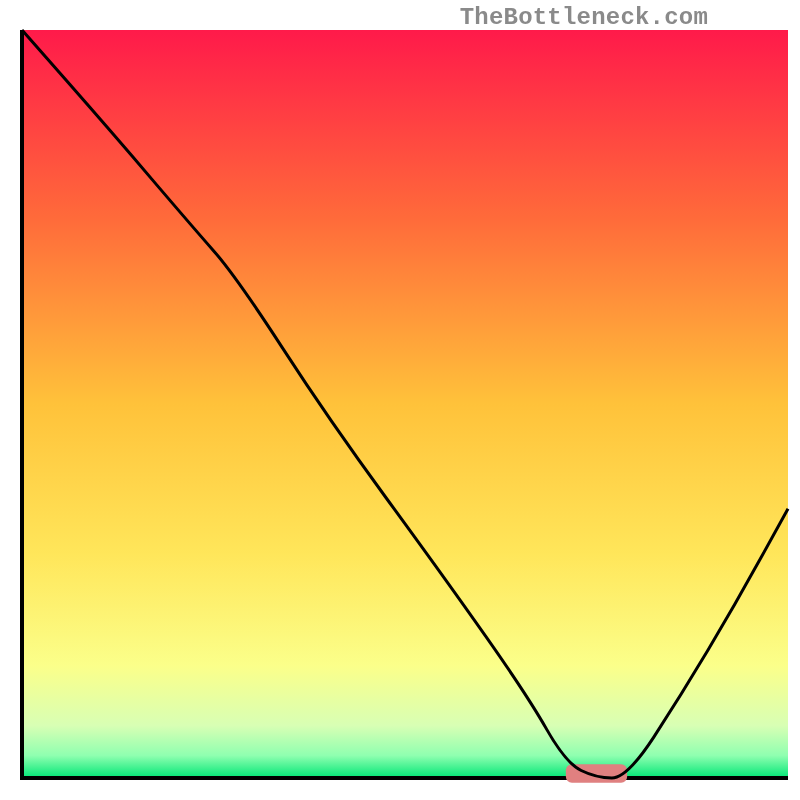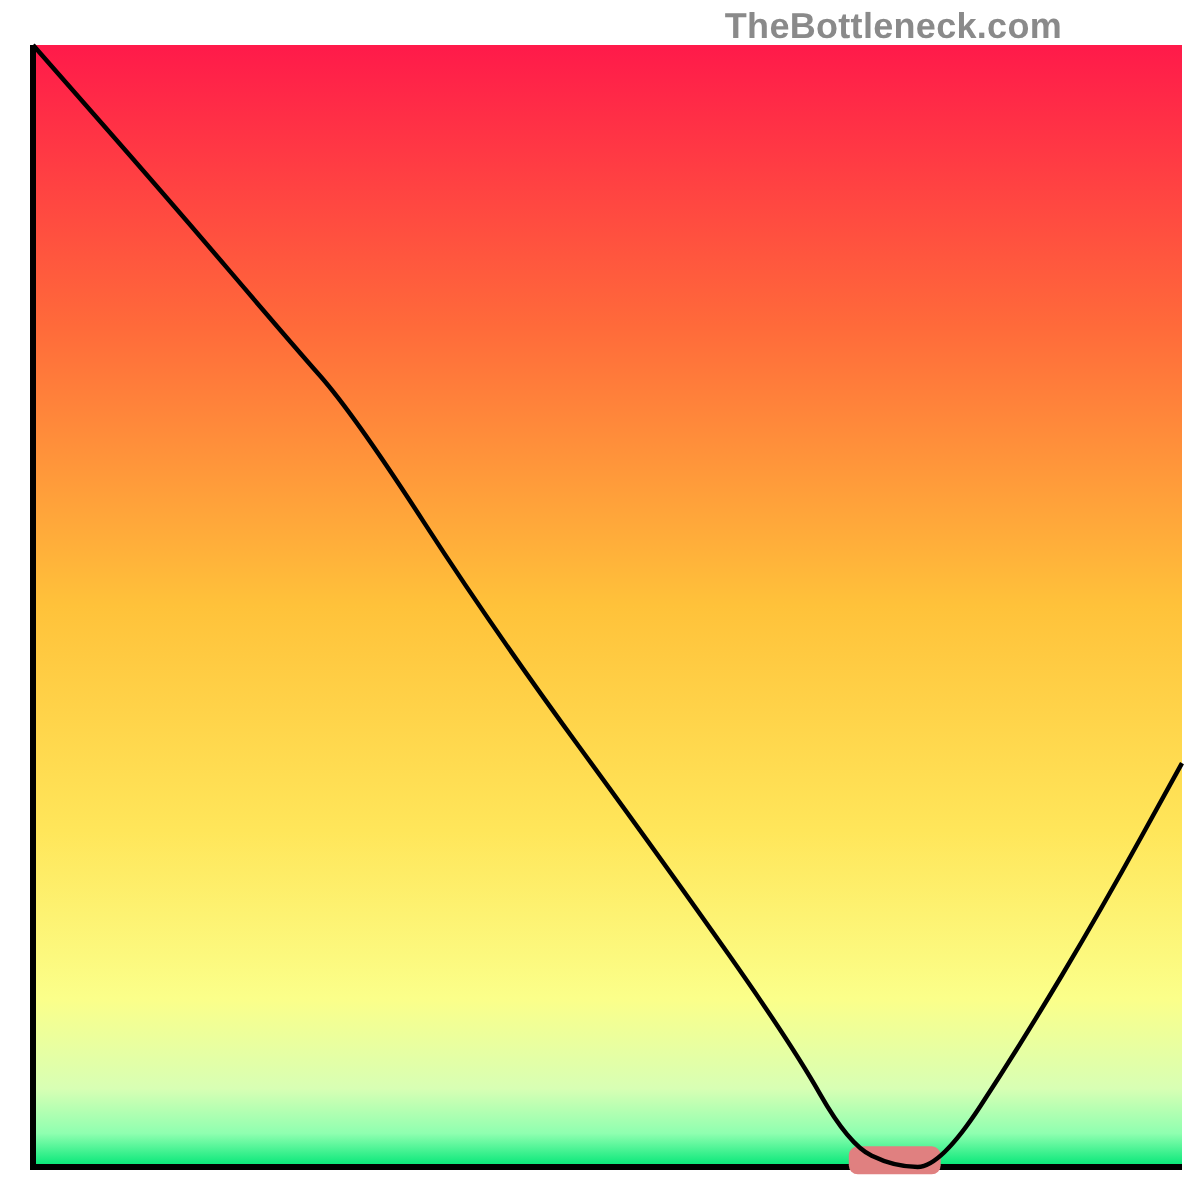--- a/index.html
+++ b/index.html
@@ -7,20 +7,21 @@
     padding: 0;
     width: 800px;
     height: 800px;
     background: #ffffff;
     font-family: Arial, Helvetica, sans-serif;
   }
   .chart-container {
     position: relative;
     width: 720px;
     height: 800px;
+    font-family: Liberation Mono, monospace;
   }
   .watermark {
     position: absolute;
     top: 4px;
     right: 12px;
     font-size: 24px;
     font-weight: bold;
     color: #8a8a8a;
     letter-spacing: 0.2px;
     z-index: 10;

